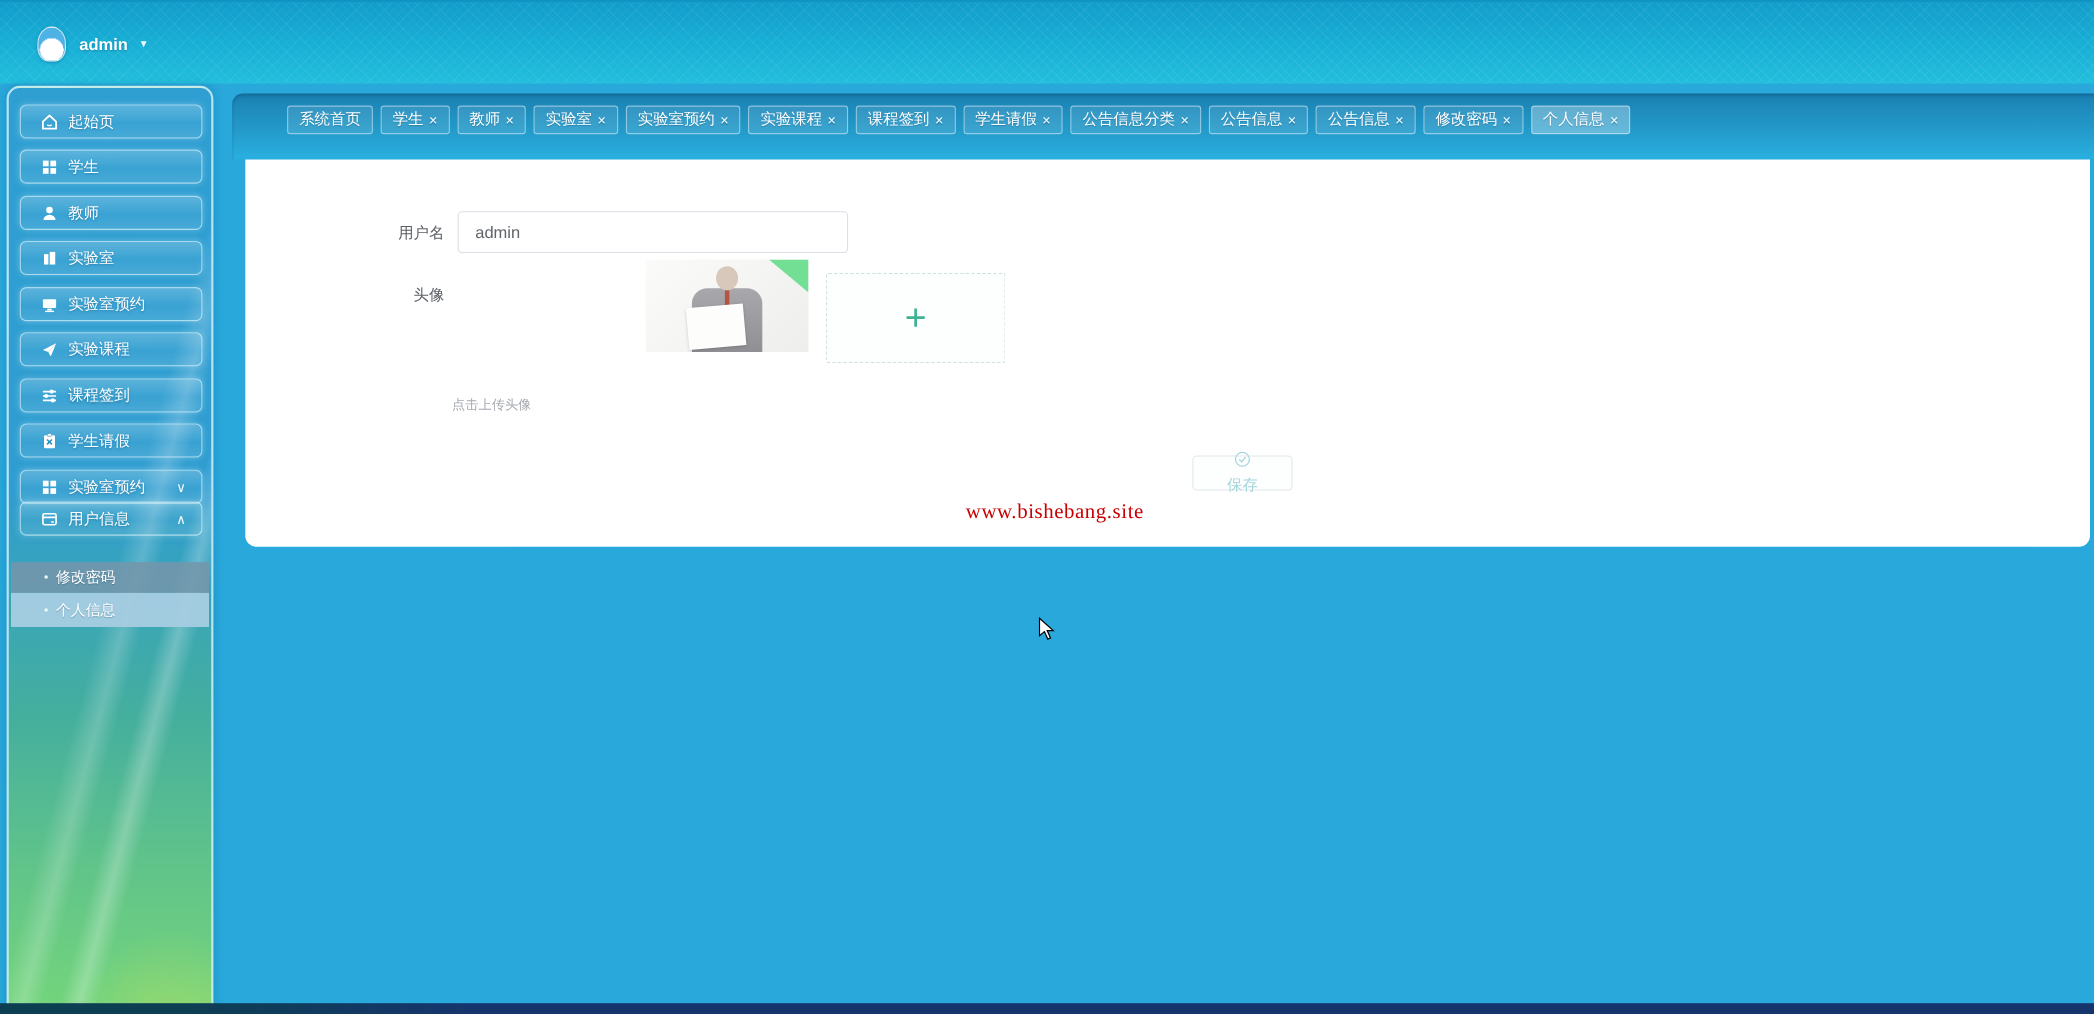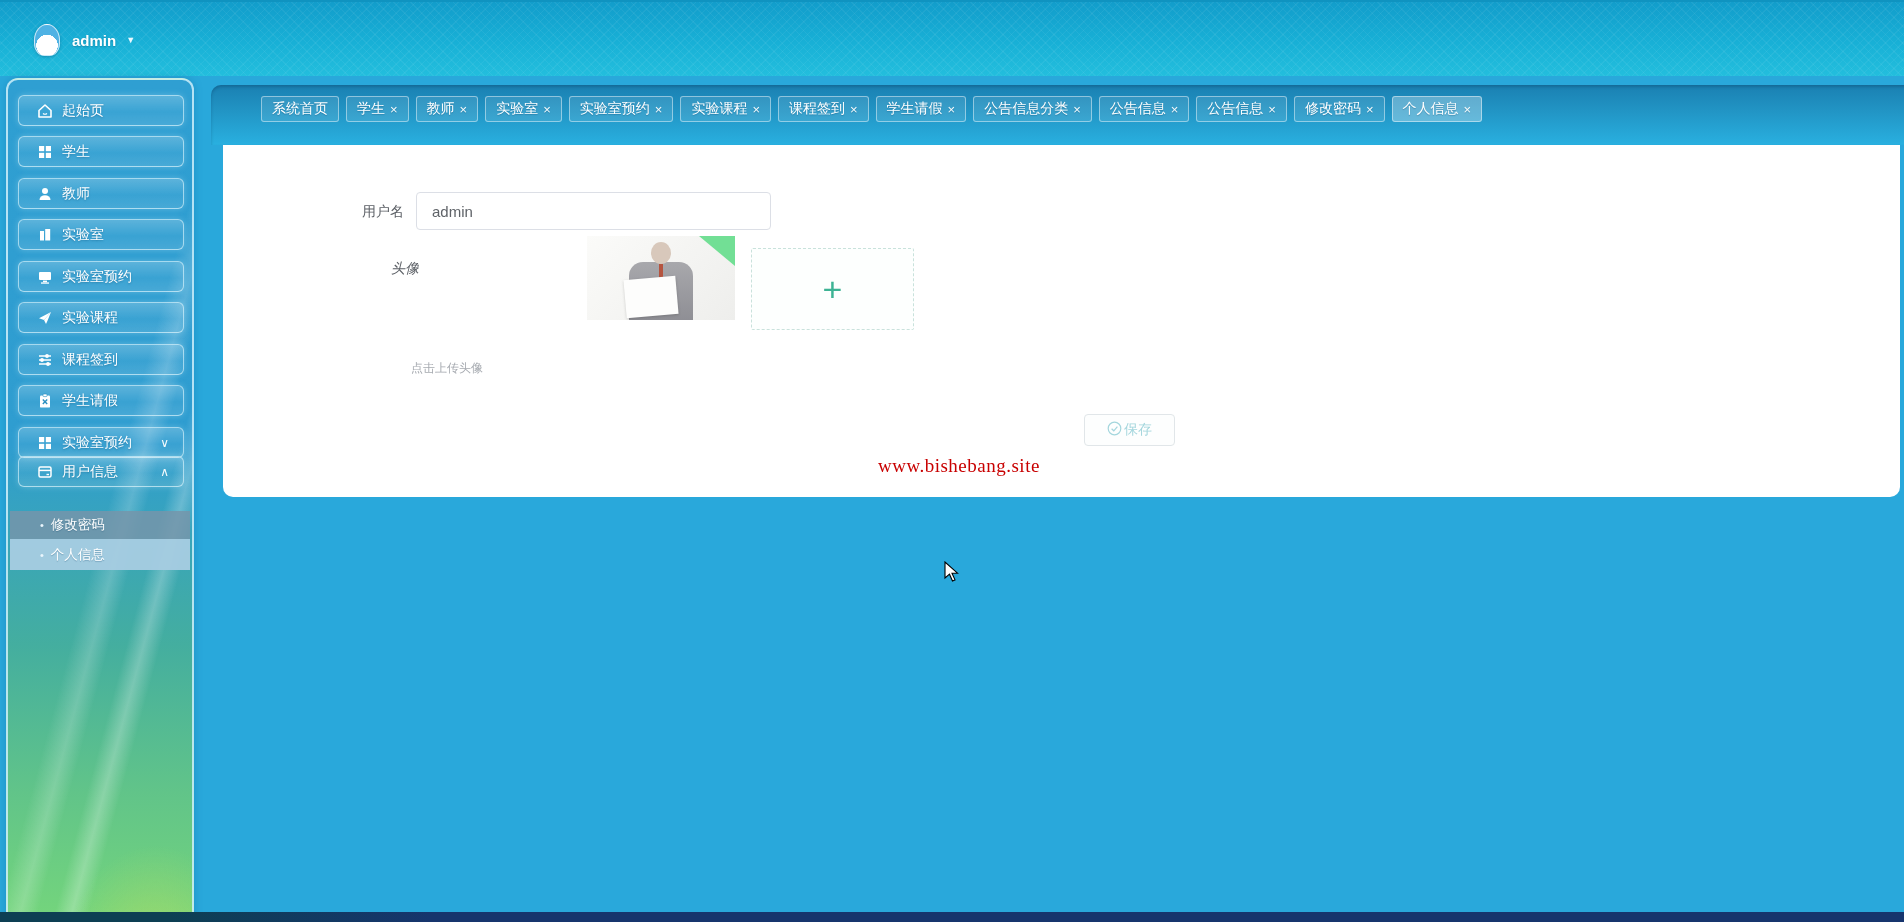--- a/index.html
+++ b/index.html
@@ -57,42 +57,42 @@
     border:1px solid rgba(255,255,255,0.45);border-radius:3px;background:rgba(255,255,255,0.10);
     color:#fff;font-size:14px;cursor:pointer;white-space:nowrap;text-shadow:0 1px 1px rgba(0,60,100,.3);}
   .tab.active{background:rgba(255,255,255,0.30);}
   .tab-close{font-size:13px;line-height:1;opacity:.95;cursor:pointer;}
   .tab-close:empty{display:none;}
 
   #content-panel{position:absolute;left:211px;top:145px;width:1677px;height:352px;
     background:#ffffff;border-radius:0 0 10px 10px;margin-left:12px;}
   .form-label{position:absolute;width:62px;text-align:right;font-size:14px;color:#5c6066;}
   #username-label{left:119px;top:58px;}
-  #avatar-label{left:134px;top:115px;font-style:italic;}
+  #avatar-label{left:119px;top:115px;}
   #username-input{position:absolute;left:193px;top:47px;width:355px;height:38px;box-sizing:border-box;
     border:1px solid #dcdfe6;border-radius:4px;padding:0 15px;font-size:15px;color:#5f6368;
     font-family:"Liberation Sans","DejaVu Sans",sans-serif;outline:none;background:#fff;}
   #avatar-preview{position:absolute;left:364px;top:91px;width:148px;height:84px;overflow:hidden;
     background:linear-gradient(135deg,#fbfbf9 0%,#eeeeec 100%);cursor:pointer;}
   #avatar-corner{position:absolute;right:0;top:0;width:0;height:0;
     border-top:30px solid #72df95;border-left:36px solid transparent;}
   #avatar-head{position:absolute;left:64px;top:6px;width:20px;height:22px;border-radius:50%;background:#d8c8bb;}
   #avatar-suit{position:absolute;left:42px;top:26px;width:64px;height:60px;border-radius:14px 14px 0 0;
     background:linear-gradient(180deg,#a8a8ac,#8e8e94);}
   #avatar-tie{position:absolute;left:72px;top:28px;width:4px;height:16px;background:#b5543f;}
   #avatar-paper{position:absolute;left:38px;top:42px;width:52px;height:38px;background:#fdfdfc;
     transform:rotate(-5deg);box-shadow:0 1px 3px rgba(0,0,0,0.18);}
   #upload-box{position:absolute;left:528px;top:103px;width:163px;height:82px;box-sizing:border-box;
     border:1px dashed #c9e2dc;border-radius:2px;background:#fdfffe;cursor:pointer;
     display:flex;align-items:center;justify-content:center;}
   #upload-plus{font-size:34px;font-weight:200;color:#3db394;line-height:1;}
   #upload-hint{position:absolute;left:188px;top:215px;font-size:12px;color:#a6aab0;}
   #save-button{position:absolute;left:861px;top:269px;width:91px;height:32px;box-sizing:border-box;
     border:1px solid #e1e6e9;border-radius:4px;background:#fdfefe;cursor:pointer;
-    display:flex;align-items:center;justify-content:center;gap:2px;}
+    display:flex;align-items:center;justify-content:center;gap:2px;flex-direction:column;}
   #save-label{font-size:14px;color:#a4d6dd;}
   #watermark{position:absolute;left:655px;top:310px;font-family:Liberation Serif, serif;
     font-size:19px;color:#c80000;letter-spacing:0.5px;}
 
   
   #bottom-bar{position:absolute;left:0;top:912px;width:1904px;height:10px;
     background:linear-gradient(90deg,#0d3f53 0px,#0d3f53 170px,#16356d 430px,#16356d 100%);}
   #cursor{position:absolute;left:944px;top:561px;}
 </style>
 </head>

